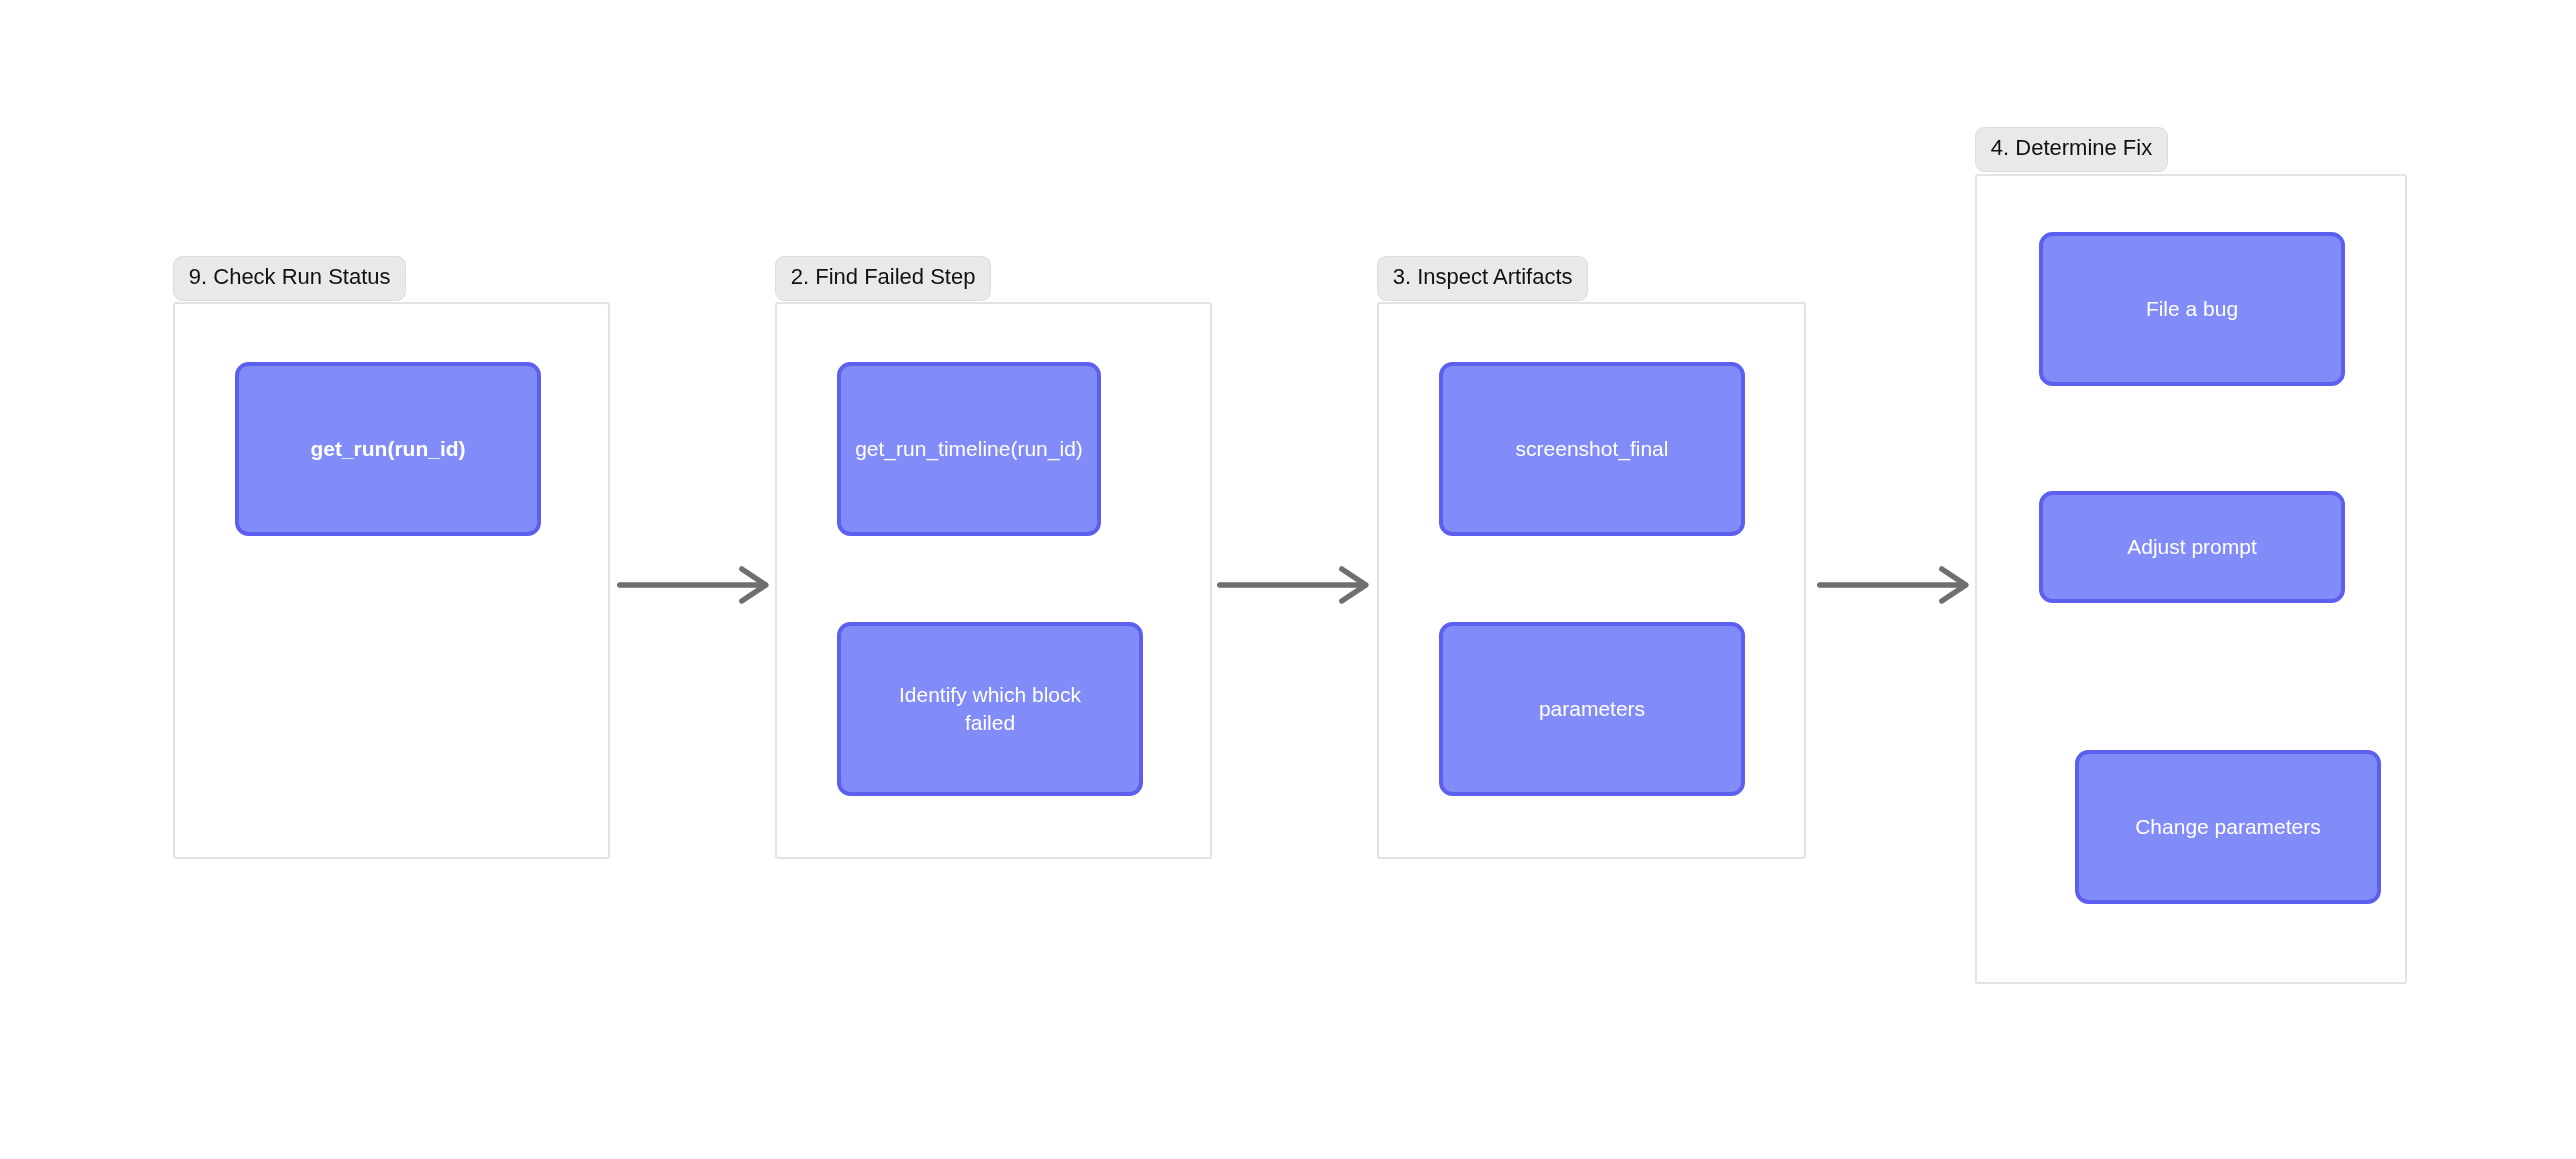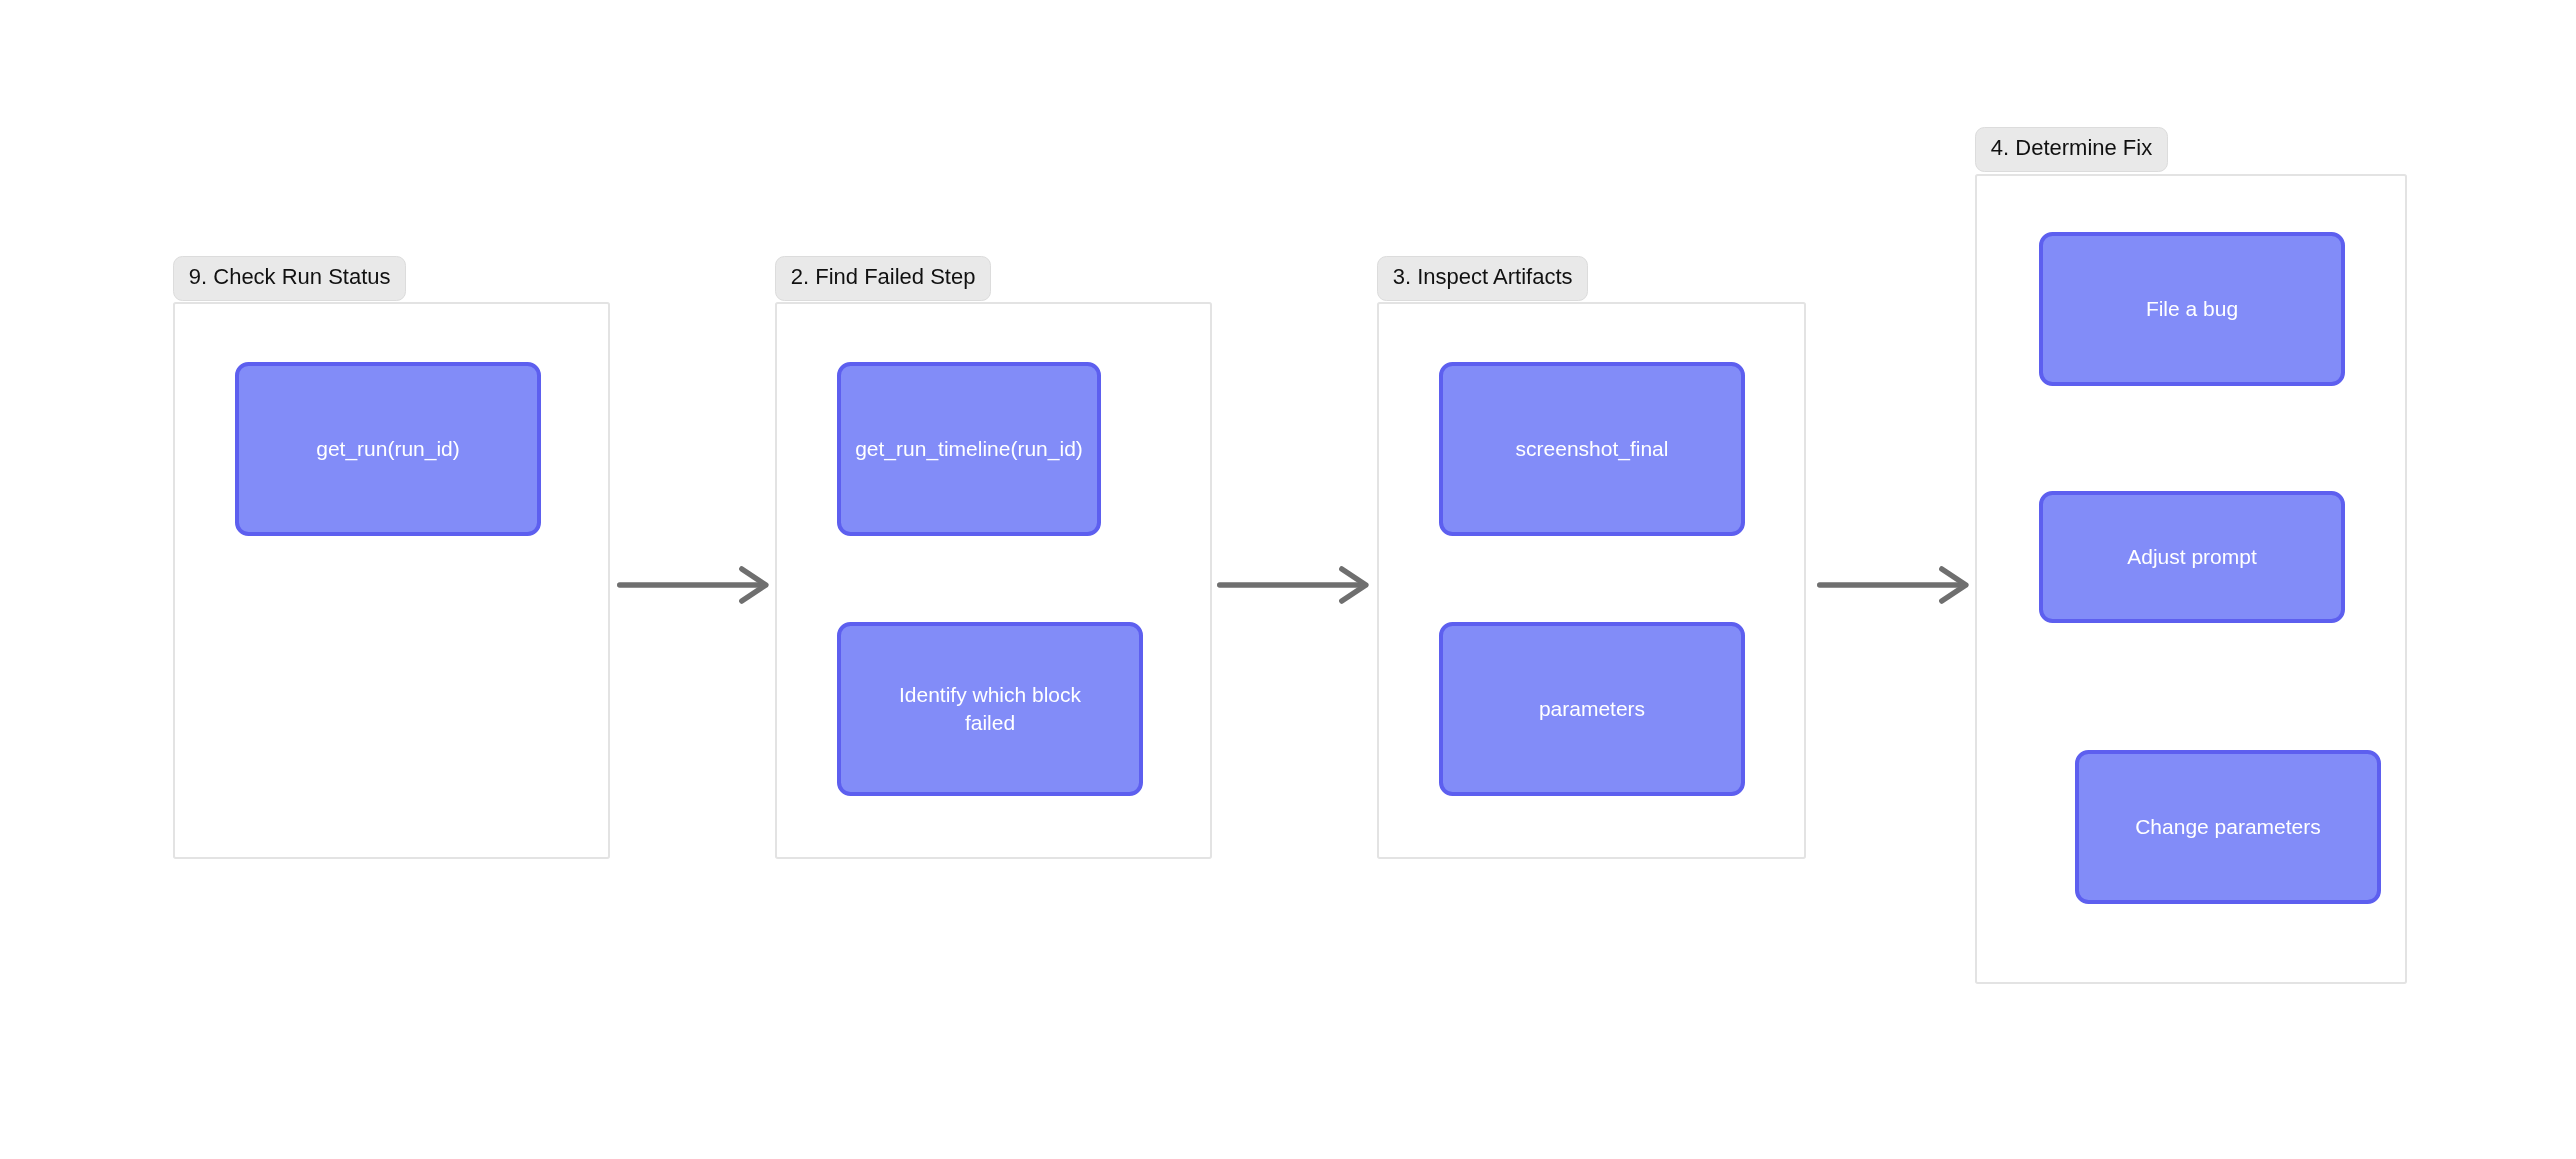--- a/index.html
+++ b/index.html
@@ -79,21 +79,21 @@
 </style>
 </head>
 <body>
 
 <div id="canvas">
 
   <div class="group" style="left:173px; top:256px; width:437px; height:604px;">
     <div class="group-label">9. Check Run Status</div>
     <div class="group-box" style="top:46px; width:437px; height:557px;"></div>
 
-    <div class="node" style="left:62px; top:106px; width:306px; height:174px;">
+    <div class="node" style="left:62px; top:106px; width:306px; height:174px;font-weight:bold;">
       <span class="node-label">get_run(run_id)</span>
     </div>
 
   </div>
 
   <div class="arrow" style="left:617px; top:564px; width:161px; height:42px;">
     <svg width="161" height="42" viewBox="0 0 240 62" fill="none" xmlns="http://www.w3.org/2000/svg">
       <path d="M4 31 H212" stroke="#6f6f6f" stroke-width="8" stroke-linecap="round"></path>
       <path d="M186 7 L222 31 L186 55" stroke="#6f6f6f" stroke-width="8" stroke-linecap="round" stroke-linejoin="round" fill="none"></path>
     </svg>
@@ -141,21 +141,21 @@
   </div>
 
   <div class="group" style="left:1975px; top:127px; width:432px; height:859px;">
     <div class="group-label">4. Determine Fix</div>
     <div class="group-box" style="top:47px; width:432px; height:810px;"></div>
 
     <div class="node" style="left:64px; top:105px; width:306px; height:154px;">
       <span class="node-label">File a bug</span>
     </div>
 
-    <div class="node" style="left:64px; top:364px; width:306px; height:132px;">
+    <div class="node" style="left:64px; top:364px; width:306px; height:112px;">
       <span class="node-label">Adjust prompt</span>
     </div>
 
     <div class="node" style="left:64px; top:623px; width:306px; height:154px;margin-left:36px;">
       <span class="node-label">Change parameters</span>
     </div>
   </div>
 
 </div>
 

